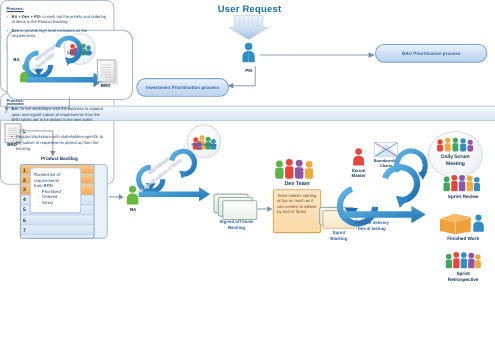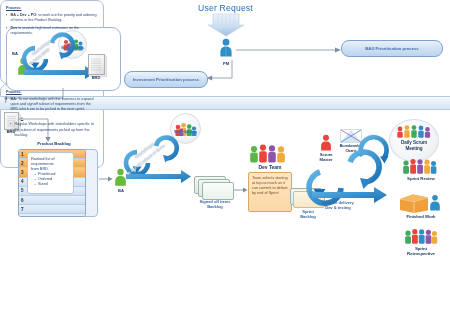--- a/index.html
+++ b/index.html
@@ -9,21 +9,21 @@
     font-family:"Liberation Sans", sans-serif;
     overflow:hidden;
     position:relative;
   }
   #canvas{position:absolute;left:0;top:0;width:450px;height:312px;}
   .abs{position:absolute;}
 
   
   .lbl{font-size:4.1px;color:#1b3a6b;font-weight:bold;text-align:center;line-height:1.15;letter-spacing:-.05px;}
   .lbl-dark{color:#17365d;}
-  .title{font-size:8.6px;font-weight:normal;color:#1f6fb5;letter-spacing:.2px;}
+  .title{font-size:8.6px;font-weight:bold;color:#1f6fb5;letter-spacing:.2px;}
 
   
   .panel{border:1px solid #9fb6cf;border-radius:9px;background:#ffffff;}
 
   
   .pill{
     border:1px solid #7ba2cc;border-radius:8px;
     background:linear-gradient(180deg,#eaf2fb 0%,#cfe0f3 52%,#bcd4ee 100%);
     color:#3d6fad;font-size:4.2px;font-weight:bold;text-align:center;
     display:flex;align-items:center;justify-content:center;line-height:1.3;

